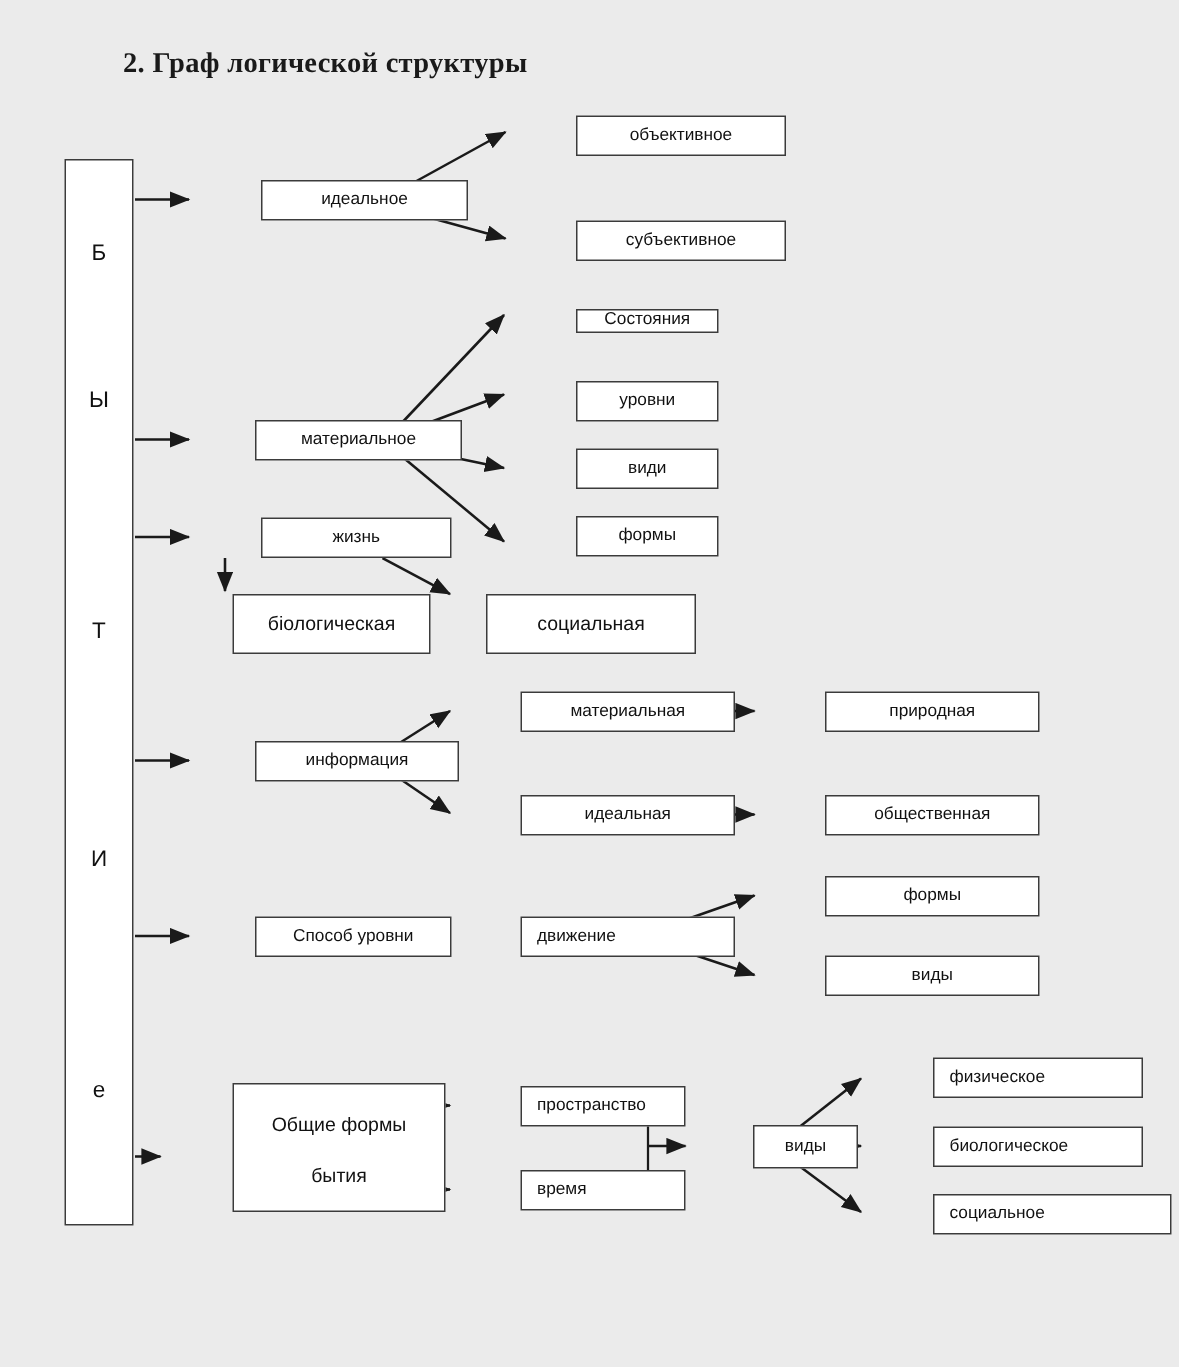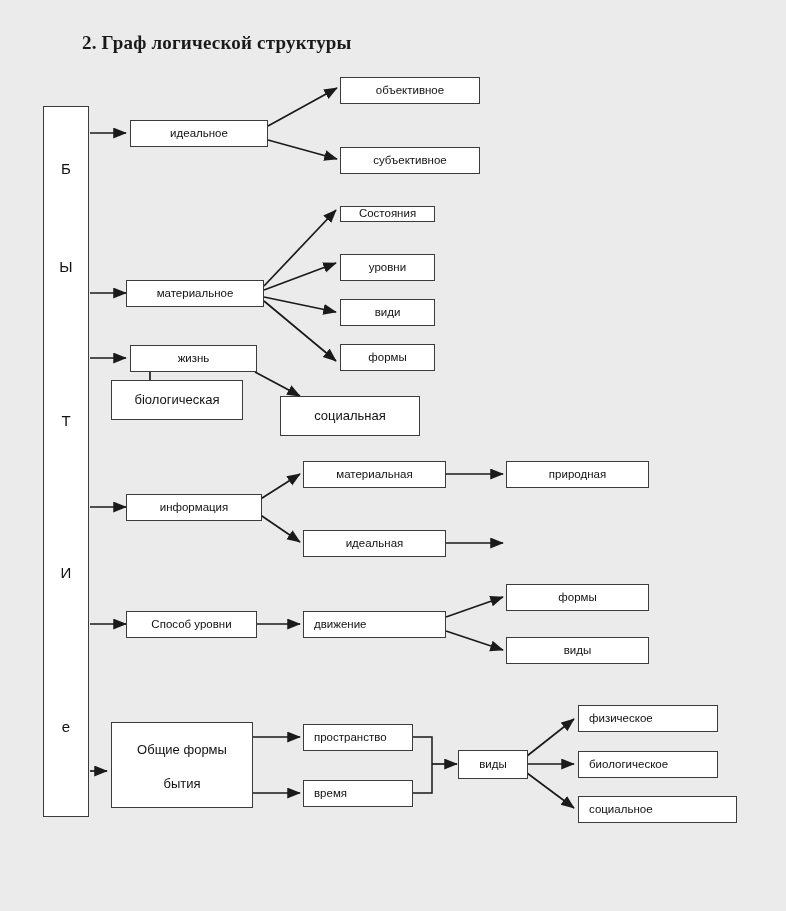--- a/index.html
+++ b/index.html
@@ -42,20 +42,21 @@
     background: #ffffff;
     border: 1px solid #3b3b3b;
     color: #111111;
     font-size: 11.5px;
     display: flex;
     align-items: center;
     justify-content: center;
     text-align: center;
     line-height: 1.15;
     white-space: nowrap;
+    margin-left: 44px;
   }
   .node.left-text {
     justify-content: flex-start;
     padding-left: 10px;
     text-align: left;
   }
   .node.big {
     font-size: 13px;
   }
   .node.stack {
@@ -152,27 +153,28 @@
   <div class="node" style="left:340px; top:77px; width:140px; height:27px;">объективное</div>
   <div class="node" style="left:340px; top:147px; width:140px; height:27px;">субъективное</div>
 
   <div class="node" style="left:126px; top:280px; width:138px; height:27px;">материальное</div>
   <div class="node" style="left:340px; top:206px; width:95px; height:16px;">Состояния</div>
   <div class="node" style="left:340px; top:254px; width:95px; height:27px;">уровни</div>
   <div class="node" style="left:340px; top:299px; width:95px; height:27px;">види</div>
   <div class="node" style="left:340px; top:344px; width:95px; height:27px;">формы</div>
 
   <div class="node" style="left:130px; top:345px; width:127px; height:27px;">жизнь</div>
-  <div class="node big" style="left:111px; top:380px; width:132px; height:40px;">біологическая</div>
+  <div class="node big" style="left:111px; top:396px; width:132px; height:40px;">біологическая</div>
   <div class="node big" style="left:280px; top:396px; width:140px; height:40px;">социальная</div>
 
   <div class="node" style="left:126px; top:494px; width:136px; height:27px;text-align:center;">информация</div>
   <div class="node" style="left:303px; top:461px; width:143px; height:27px;">материальная</div>
   <div class="node" style="left:506px; top:461px; width:143px; height:27px;">природная</div>
   <div class="node" style="left:303px; top:530px; width:143px; height:27px;">идеальная</div>
+  <div class="node" style="left:506px; top:530px; width:143px; height:27px;">общественная</div>
 
   <div class="node" style="left:126px; top:611px; width:131px; height:27px;">Способ уровни</div>
   <div class="node left-text" style="left:303px; top:611px; width:143px; height:27px;">движение</div>
   <div class="node" style="left:506px; top:584px; width:143px; height:27px;">формы</div>
   <div class="node" style="left:506px; top:637px; width:143px; height:27px;">виды</div>
 
   <div class="node big stack" style="left:111px; top:722px; width:142px; height:86px;">
     <span>Общие формы</span>
     <span>бытия</span>
   </div>

